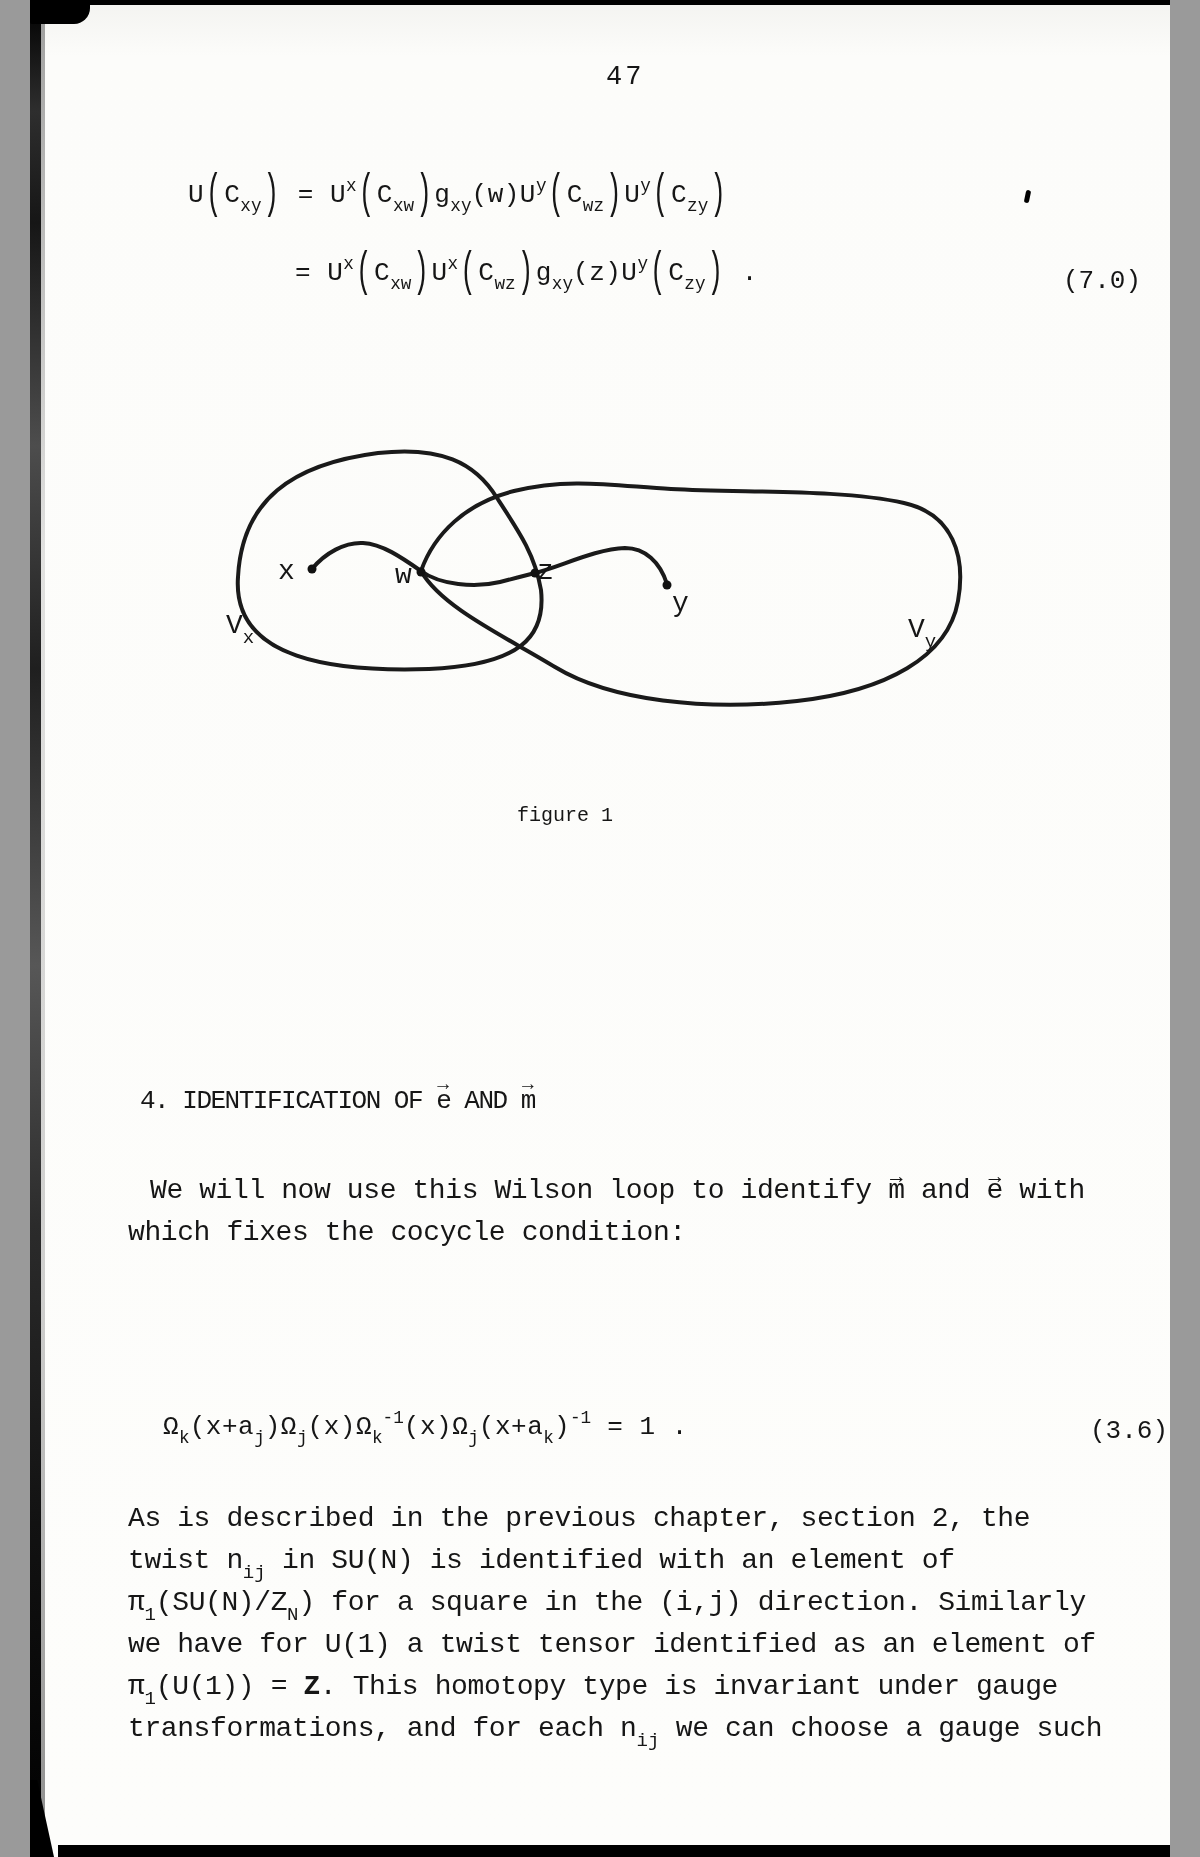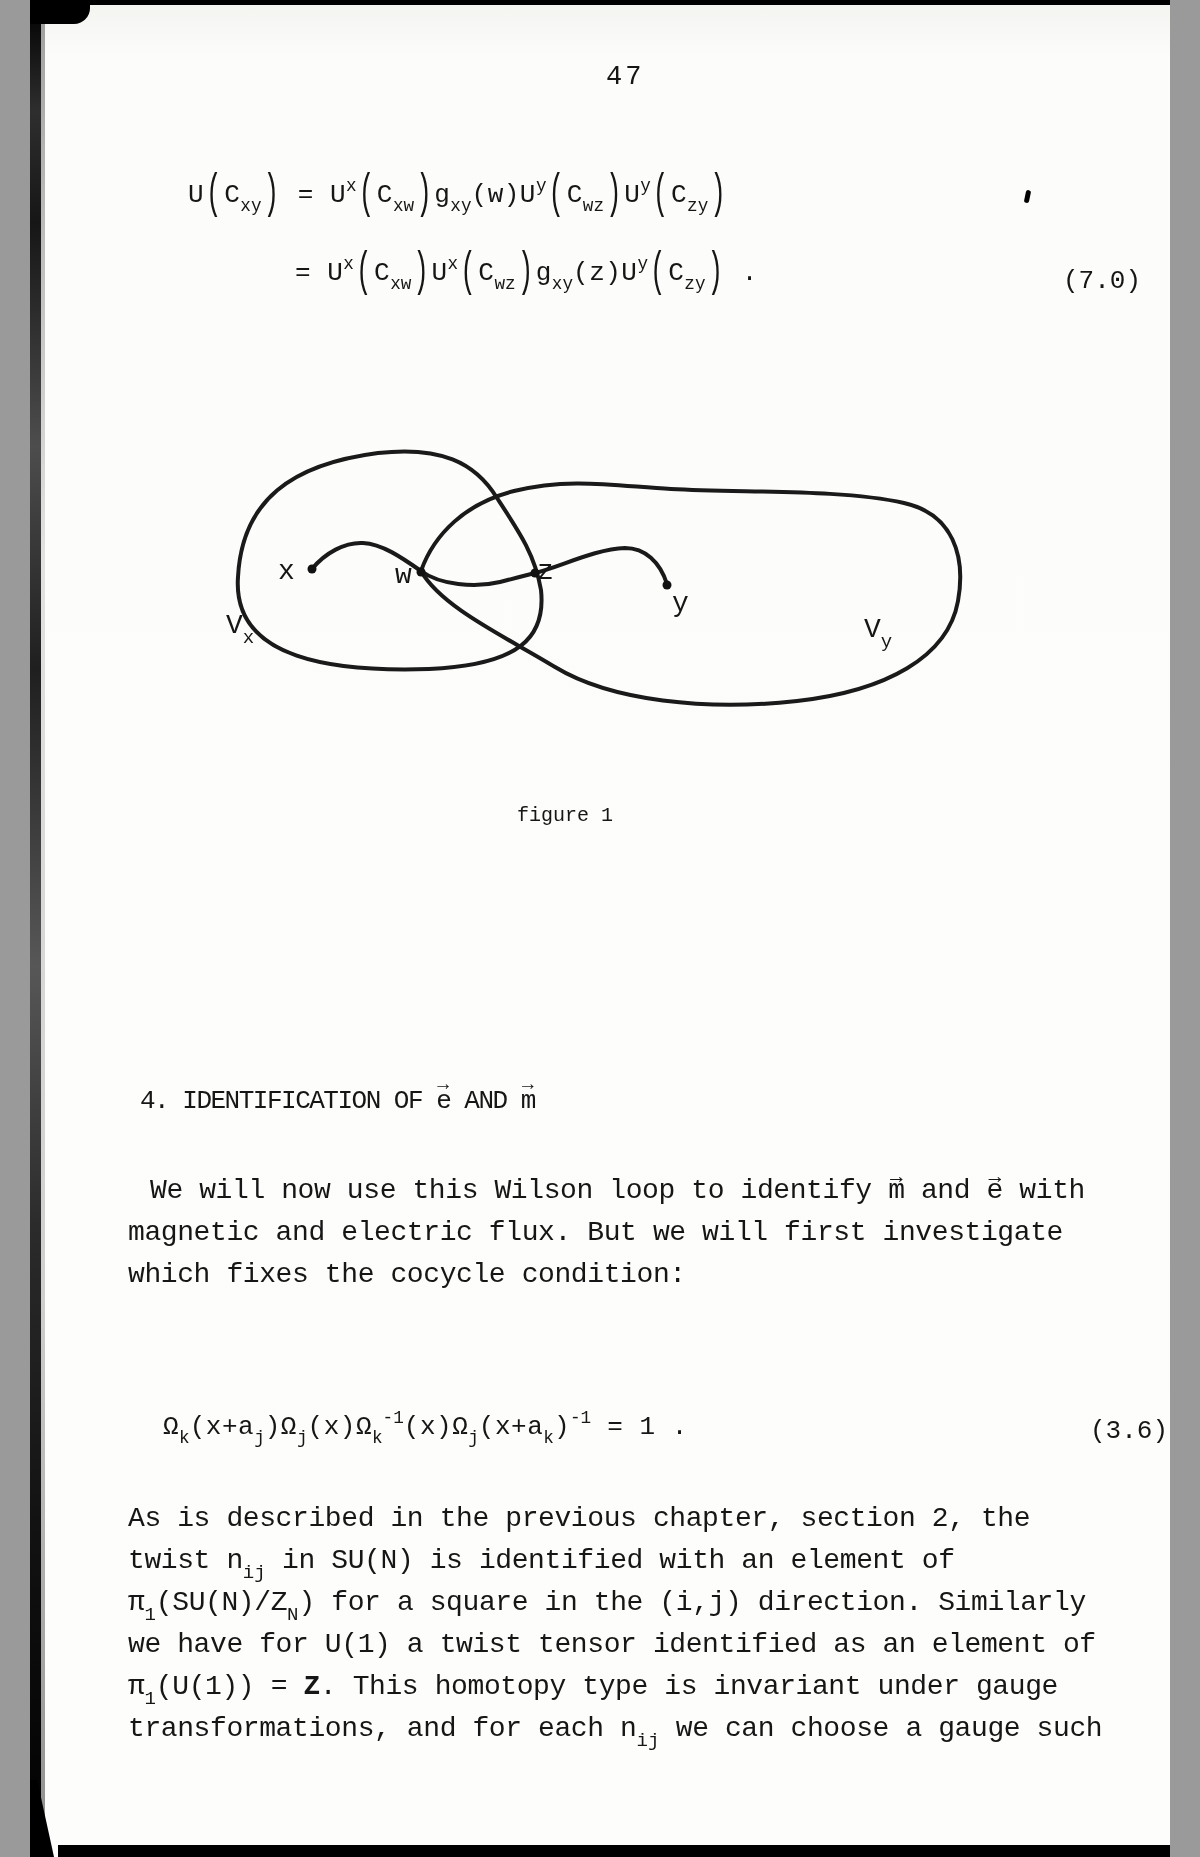--- a/index.html
+++ b/index.html
@@ -69,29 +69,28 @@
     <circle cx="391" cy="572" r="4.5"></circle>
     <circle cx="505" cy="573" r="4.5"></circle>
     <circle cx="637" cy="585" r="4.5"></circle>
   </svg>
 
   <div class="fig-label" style="left:248px;top:558px">x</div>
   <div class="fig-label" style="left:365px;top:562px">w</div>
   <div class="fig-label" style="left:507px;top:558px">z</div>
   <div class="fig-label" style="left:642px;top:590px">y</div>
   <div class="fig-label" style="left:196px;top:612px"><span>V</span><sub>x</sub></div>
-  <div class="fig-label" style="left:834px;top:616px"><span>V</span><sub>y</sub></div>
+  <div class="fig-label" style="left:878px;top:616px"><span>V</span><sub>y</sub></div>
 
   <div class="caption">figure 1</div>
 
   <div class="heading">4. IDENTIFICATION OF <span class="vec"><span class="vb">e</span><span class="va">→</span></span> AND <span class="vec"><span class="vb">m</span><span class="va">→</span></span></div>
 
   <div class="para" style="top:1170px">
     <div class="t-line indent">We will now use this Wilson loop to identify <span class="vec"><span class="vb">m</span><span class="va">→</span></span> and <span class="vec"><span class="vb">e</span><span class="va">→</span></span> with</div>
-    <div class="t-line">magnetic and electric flux. But we will first investigate</div>
     <div class="t-line">which fixes the cocycle condition:</div>
   </div>
 
   <div class="eq" style="left:133px;top:1412px">Ω<sub>k</sub>(x+a<sub>j</sub>)Ω<sub>j</sub>(x)Ω<sub>k</sub><sup>-1</sup>(x)Ω<sub>j</sub>(x+a<sub>k</sub>)<sup>-1</sup> = 1 .</div>
   <div class="eq-label" style="left:1060px;top:1416px">(3.6)</div>
 
   <div class="para" style="top:1498px">
     <div class="t-line">As is described in the previous chapter, section 2, the</div>
     <div class="t-line">twist n<sub>ij</sub> in SU(N) is identified with an element of</div>
     <div class="t-line">π<sub>1</sub>(SU(N)/Z<sub>N</sub>) for a square in the (i,j) direction. Similarly</div>

